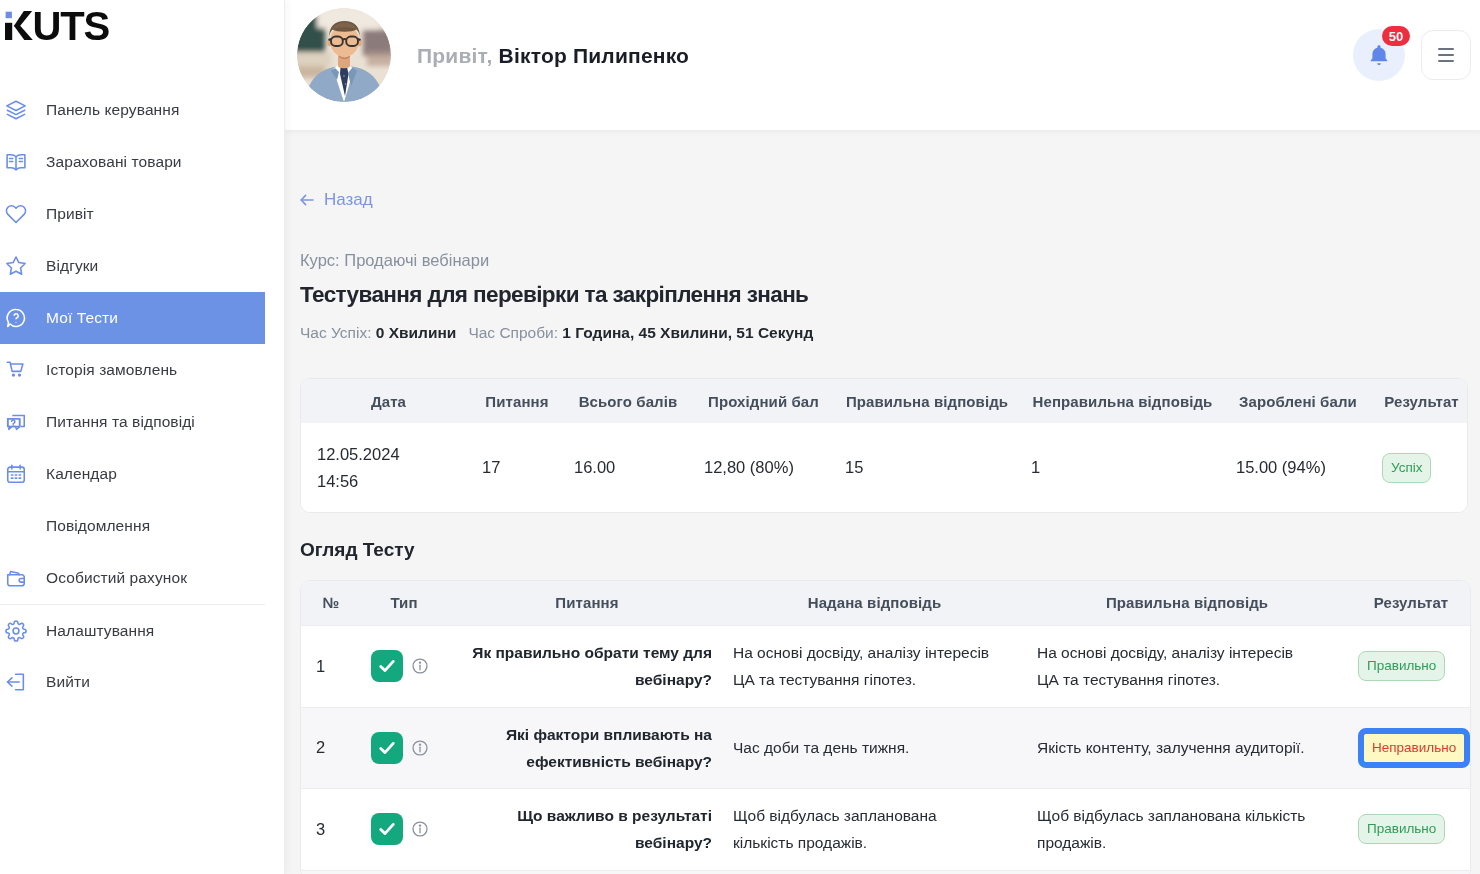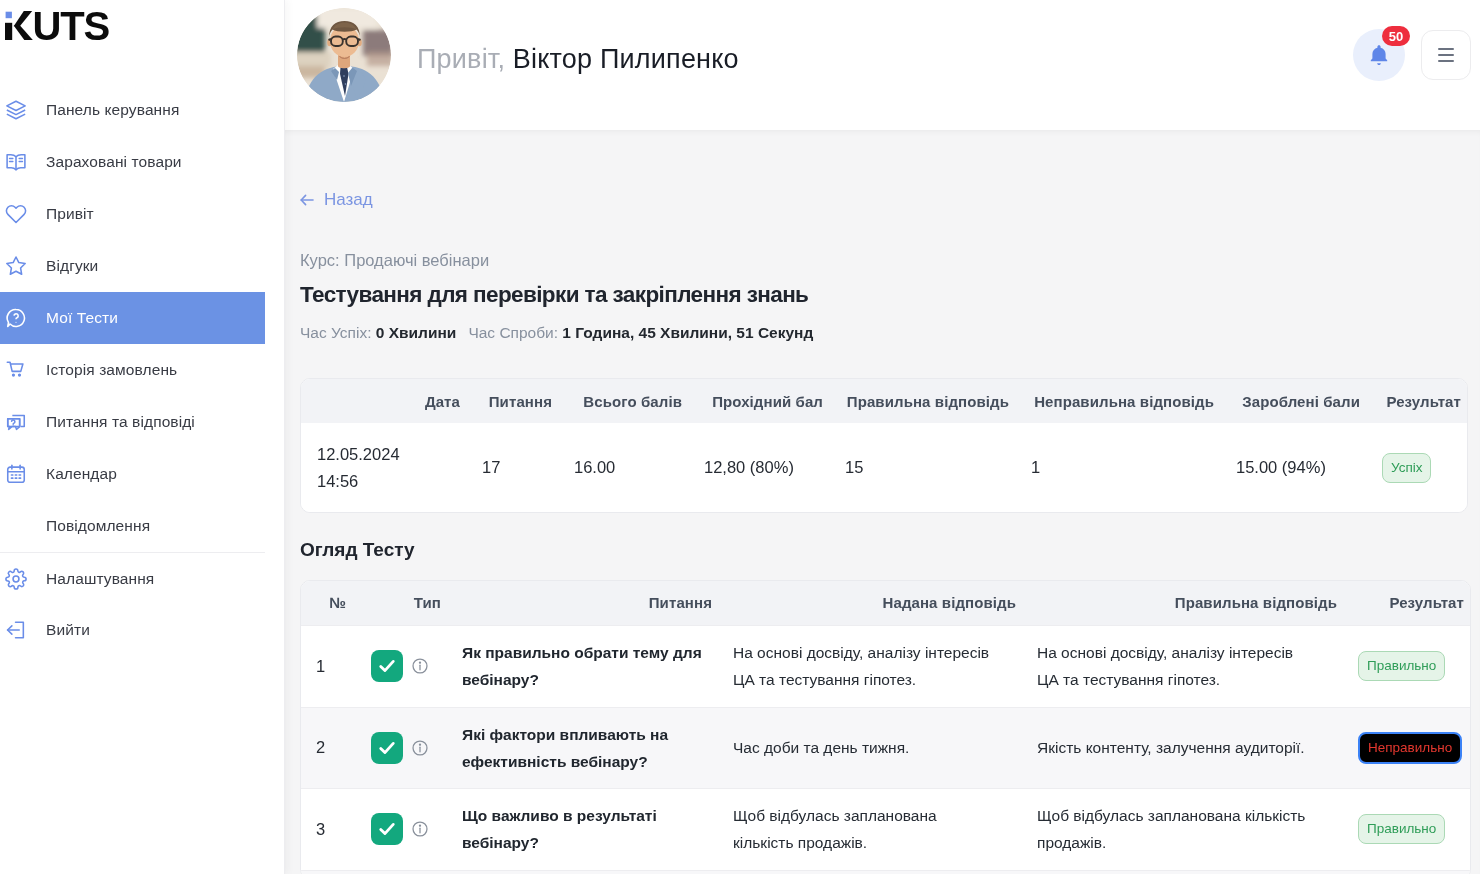--- a/index.html
+++ b/index.html
@@ -14,21 +14,21 @@
 .nav-item .ic { width:22px; height:22px; display:flex; align-items:center; justify-content:center; flex:none; }
 .nav-item .lbl { margin-left:19px; }
 .nav-item.noicon .lbl { margin-left:41px; }
 .nav-item.active { background:#6b92e4; color:#fff; width:265px; }
 .nav-item.sep { border-top:1px solid #ededf0; width:265px; }
 
 
 .main { margin-left:285px; height:874px; }
 .header { position:relative; height:130px; background:#fff; }
 .avatar { position:absolute; left:12px; top:8px; width:94px; height:94px; border-radius:50%; overflow:hidden; }
-.greet { position:absolute; left:132px; top:44px; font-size:27px; font-weight:normal; letter-spacing:0.2px; }
+.greet { position:absolute; left:132px; top:44px; font-size:21px; font-weight:bold; letter-spacing:0.2px; }
 .greet .g { color:#a9adb5; }
 .greet .n { color:#191d26; }
 .hright { position:absolute; right:9px; top:29px; display:flex; gap:16px; }
 .bellwrap { position:relative; width:52px; height:52px; }
 .bellcirc { width:52px; height:52px; border-radius:50%; background:#e9effc; display:flex; align-items:center; justify-content:center; }
 .badge { position:absolute; left:29px; top:-3px; min-width:28px; height:20px; background:#ee2e3e; color:#fff; border-radius:10px; font-size:13px; font-weight:bold; display:flex; align-items:center; justify-content:center; }
 .burger { width:50px; height:50px; margin-top:1px; background:#fff; border:1px solid #ececee; border-radius:12px; display:flex; flex-direction:column; align-items:center; justify-content:center; gap:4px; }
 .burger span { display:block; width:16px; height:2px; background:#6b7280; border-radius:1px; }
 
 .content { position:relative; height:744px; background:#f5f5f6; box-shadow:inset 0 5px 6px -4px rgba(0,0,0,0.06); }
@@ -39,37 +39,37 @@
 .h1 { position:absolute; left:15px; top:152px; font-size:22.5px; font-weight:bold; color:#20252e; letter-spacing:-0.6px; }
 .times { position:absolute; left:15px; top:194px; font-size:15.5px; color:#87909e; }
 .times b { color:#23282f; }
 .times .sp { display:inline-block; width:12px; }
 
 .card { position:absolute; left:15px; background:#fff; border:1px solid #e9eaee; border-radius:10px; overflow:hidden; }
 .t1 { top:248px; width:1168px; }
 .t2 { top:450px; width:1171px; height:299px; }
 table { border-collapse:collapse; width:100%; table-layout:fixed; }
 thead tr { background:#f2f3f6; height:44px; }
-th { font-size:15px; font-weight:bold; color:#454e5c; text-align:right; padding:0 6px 0 16px; letter-spacing:0.1px; }
+th { font-size:15px; font-weight:bold; color:#454e5c; text-align:center; padding:0 6px 0 16px; letter-spacing:0.1px; }
 td { font-size:16.5px; color:#262b33; text-align:left; padding:0 6px 0 16px; vertical-align:middle; }
 .t1 tbody tr { height:89px; background:#fff; } .t1 td { line-height:27px; font-size:16.5px; }
 .t2 tbody tr.odd { background:#fff; }
 .t2 tbody tr.even { background:#f7f7f9; }
 .t2 tbody tr { border-top:1px solid #ededf0; }
 .t2 tbody tr.r1 { height:82px; }
 .t2 tbody tr.r2 { height:81px; }
 .t2 tbody tr.r3 { height:82px; } .t2 tbody tr.r4 { height:40px; }
 .t2 th, .t2 td { padding-left:15px; } .t2 td.a4 { padding-right:27px; } .t2 td.a5 { padding-right:32px; }
-.t2 td.q { font-weight:bold; font-size:15.5px; line-height:27px; color:#20262e; }
+.t2 td.q { font-weight:bold; font-size:15.5px; line-height:27px; color:#20262e;text-align:right; }
 .t2 td.a { font-size:15.5px; line-height:27px; color:#262c34; }
 .h2 { position:absolute; left:15px; top:409px; font-size:19px; font-weight:bold; color:#20252e; }
 
 .pill { display:inline-block; font-size:13.5px; line-height:16px; padding:6px 8px; border-radius:8px; }
 .pill.ok { background:#e5f4e8; border:1px solid #abd9b5; color:#2f9d58; }
-.pill.err { background:#000000; border:2px solid #3b82f6; color:#e3372e; }
+.pill.err { background:#fef9c3; border:6px solid #3b82f6; color:#e3372e; }
 .typ { display:flex; align-items:center; }
 .chk { margin-left:4px; width:32px; height:32px; border-radius:8px; background:#13a87e; display:flex; align-items:center; justify-content:center; flex:none; }
 .info { margin-left:8px; display:flex; }
 </style>
 </head>
 <body>
 <aside class="sidebar">
   <div class="logo">
     <svg width="114" height="44" viewBox="0 0 114 44">
       <rect x="1.6" y="1.7" width="6.3" height="6.5" fill="#6a8de8"></rect>
@@ -163,20 +163,30 @@
             <path d="M15.4 13h1.6"></path>
             <path d="M7 16.5h1.6"></path>
             <path d="M11.2 16.5h1.6"></path>
             <path d="M15.4 16.5h1.6"></path>
           </svg>
     </span>
         <span class="lbl">Календар</span>
       </div>
     <div class="nav-item noicon">
         <span class="lbl">Повідомлення</span>
+      </div>
+    <div class="nav-item">
+        <span class="ic">
+      <svg width="22" height="22" viewBox="0 0 24 24" fill="none" stroke="#6a8de8" stroke-width="1.7" stroke-linecap="round" stroke-linejoin="round">
+            <path d="M3 8.5h15.5a2.5 2.5 0 0 1 2.5 2.5v7a2.5 2.5 0 0 1-2.5 2.5H5.5A2.5 2.5 0 0 1 3 18z"></path>
+            <path d="M5 8.5l1.2-3.6 8.6 1.8 0.6 1.8"></path>
+            <path d="M21 12.5h-3.5a2 2 0 0 0 0 4H21"></path>
+          </svg>
+    </span>
+        <span class="lbl">Особистий рахунок</span>
       </div>
     <div class="nav-item sep">
         <span class="ic">
       <svg width="22" height="22" viewBox="0 0 24 24" fill="none" stroke="#6a8de8" stroke-width="1.7" stroke-linecap="round" stroke-linejoin="round">
             <circle cx="12" cy="12" r="3.2"></circle>
             <path d="M19.4 15a1.65 1.65 0 0 0 .33 1.82l.06.06a2 2 0 1 1-2.83 2.83l-.06-.06a1.65 1.65 0 0 0-1.82-.33 1.65 1.65 0 0 0-1 1.51V21a2 2 0 1 1-4 0v-.09A1.65 1.65 0 0 0 9 19.4a1.65 1.65 0 0 0-1.82.33l-.06.06a2 2 0 1 1-2.83-2.83l.06-.06a1.65 1.65 0 0 0 .33-1.82 1.65 1.65 0 0 0-1.51-1H3a2 2 0 1 1 0-4h.09A1.65 1.65 0 0 0 4.6 9a1.65 1.65 0 0 0-.33-1.82l-.06-.06a2 2 0 1 1 2.83-2.83l.06.06a1.65 1.65 0 0 0 1.82.33H9a1.65 1.65 0 0 0 1-1.51V3a2 2 0 1 1 4 0v.09a1.65 1.65 0 0 0 1 1.51 1.65 1.65 0 0 0 1.82-.33l.06-.06a2 2 0 1 1 2.83 2.83l-.06.06a1.65 1.65 0 0 0-.33 1.82V9a1.65 1.65 0 0 0 1.51 1H21a2 2 0 1 1 0 4h-.09a1.65 1.65 0 0 0-1.51 1z"></path>
           </svg>
     </span>
         <span class="lbl">Налаштування</span>
       </div>

